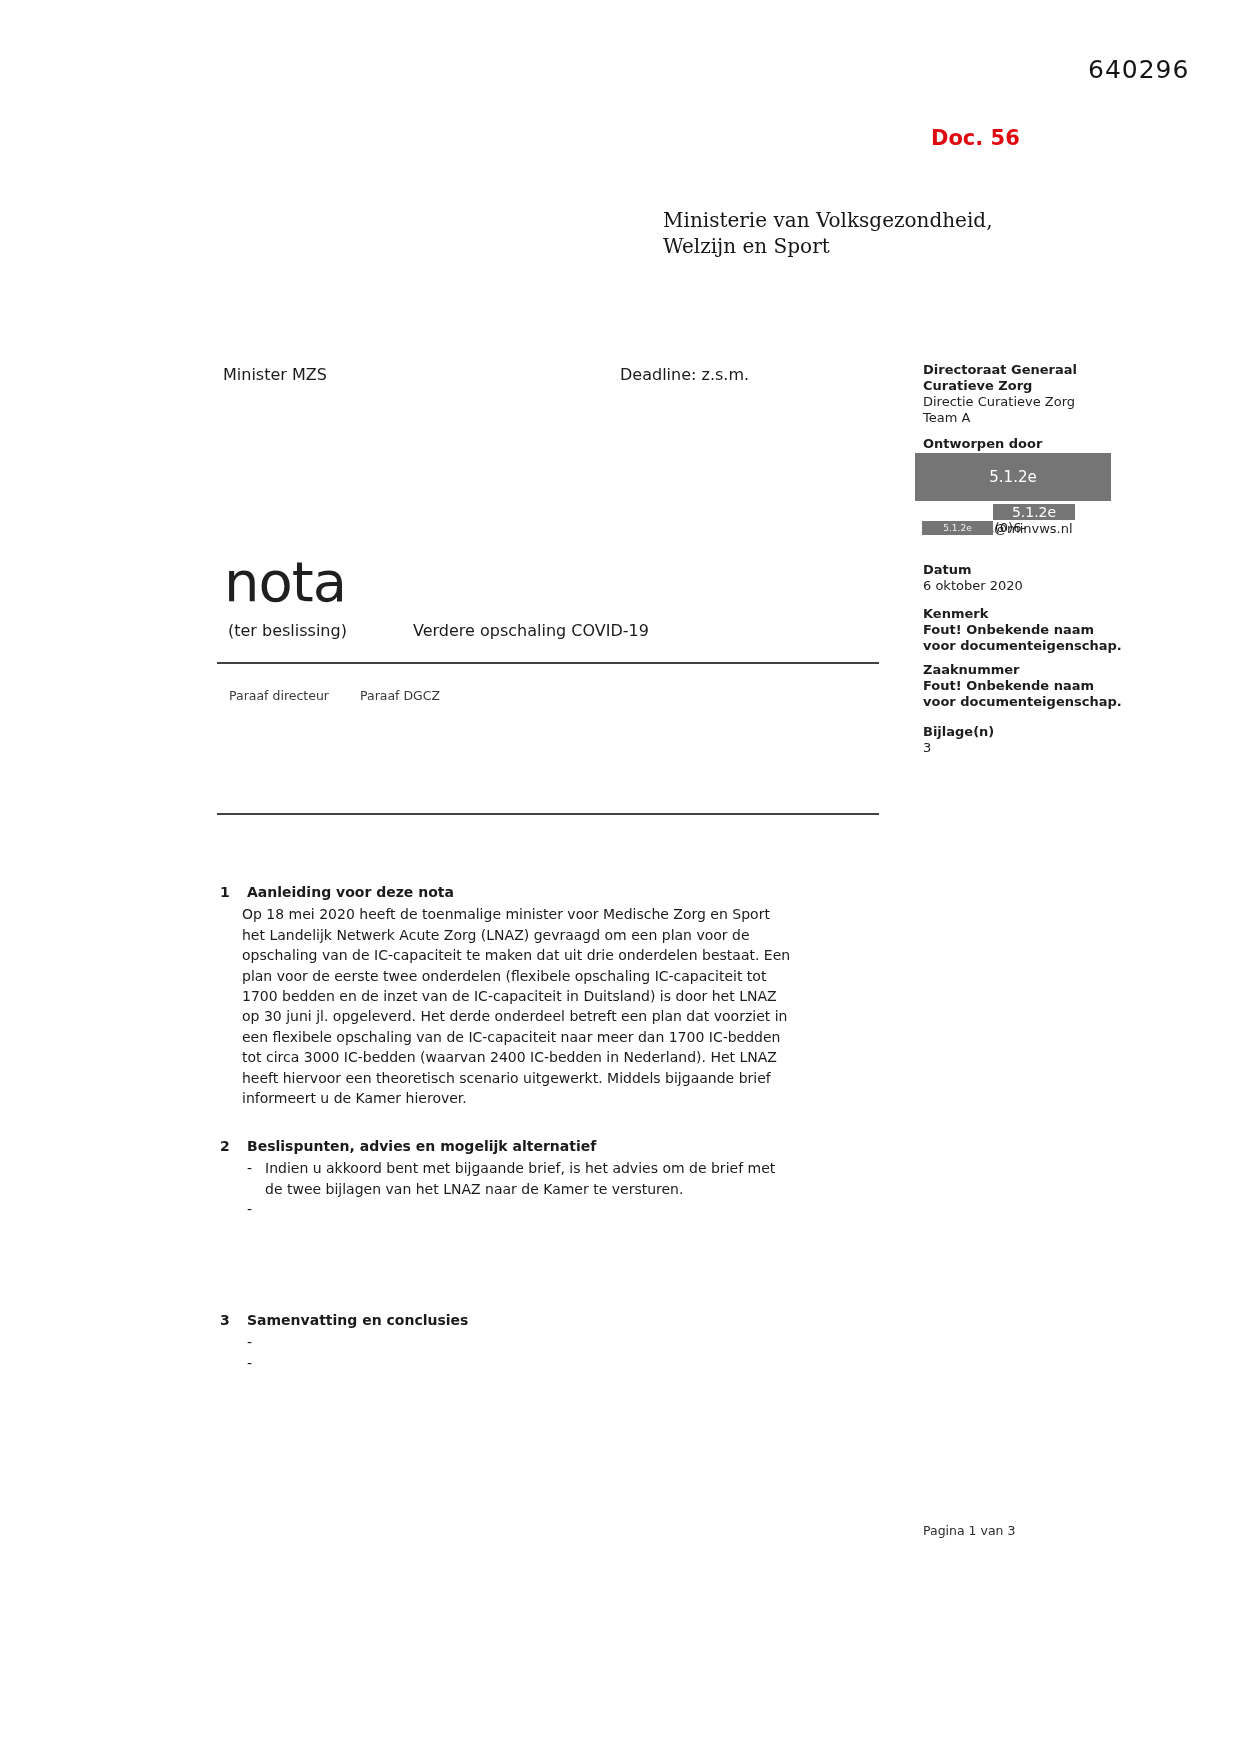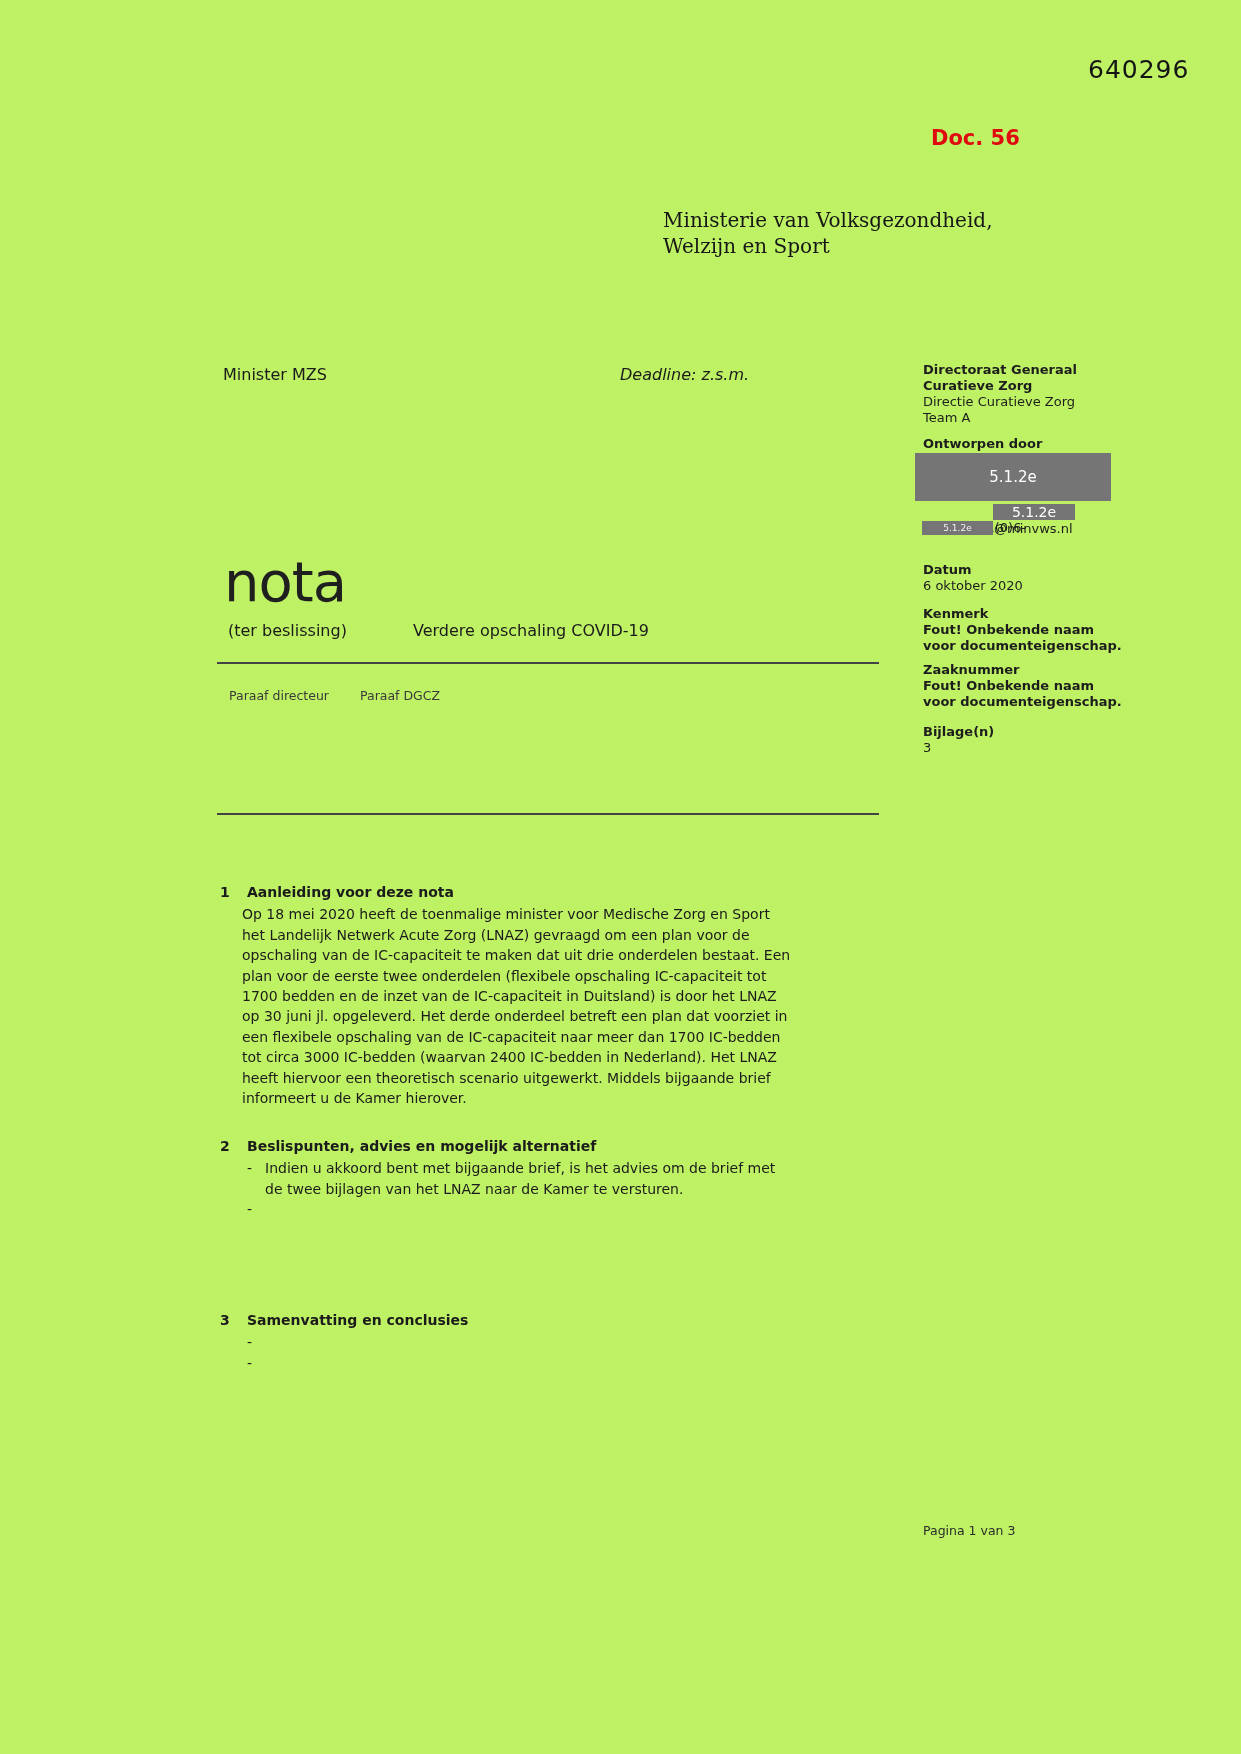--- a/index.html
+++ b/index.html
@@ -1,31 +1,31 @@
 <!DOCTYPE html>
 <html><head>
 <meta charset="utf-8">
 <style>
   html,body { margin:0; padding:0; background:#e8e8e8; }
   .page {
     position:relative; width:1241px; height:1754px; margin:0 auto;
-    background:#bef264; overflow:hidden;
+    background:#ffffff; overflow:hidden;
     font-family:"DejaVu Sans","Liberation Sans",sans-serif;
     color:#1b1b1b;
   }
   .abs { position:absolute; }
 
   .scan-number { left:1088px; top:55px; font-size:25px; color:#141414; letter-spacing:1px; }
   .doc-label  { left:931px; top:126px; font-size:21px; font-weight:bold; color:#df0b10; }
 
   .ministry { left:663px; top:208px; font-family:"DejaVu Serif","Liberation Serif",serif;
               font-size:20px; line-height:25.5px; color:#161616; }
 
   .addressee { left:223px; top:365px; font-size:16px; }
-  .deadline  { left:620px; top:365px; font-size:16px;font-style:italic; }
+  .deadline  { left:620px; top:365px; font-size:16px; }
 
   
   .sidebar { left:923px; top:362px; width:210px; font-size:13px; line-height:16px; color:#1d1d1d; }
   .sb-bold { font-weight:bold; }
   .sb-label { font-weight:bold; margin-top:10px; }
   .redact-big {
     margin-left:-8px; margin-top:1px; width:196px; height:48px; background:#757575;
     color:#ffffff; display:flex; align-items:center; justify-content:center; font-size:15px;
   }
   .phone-row { position:relative; height:16px; margin-top:3px; white-space:pre; }

